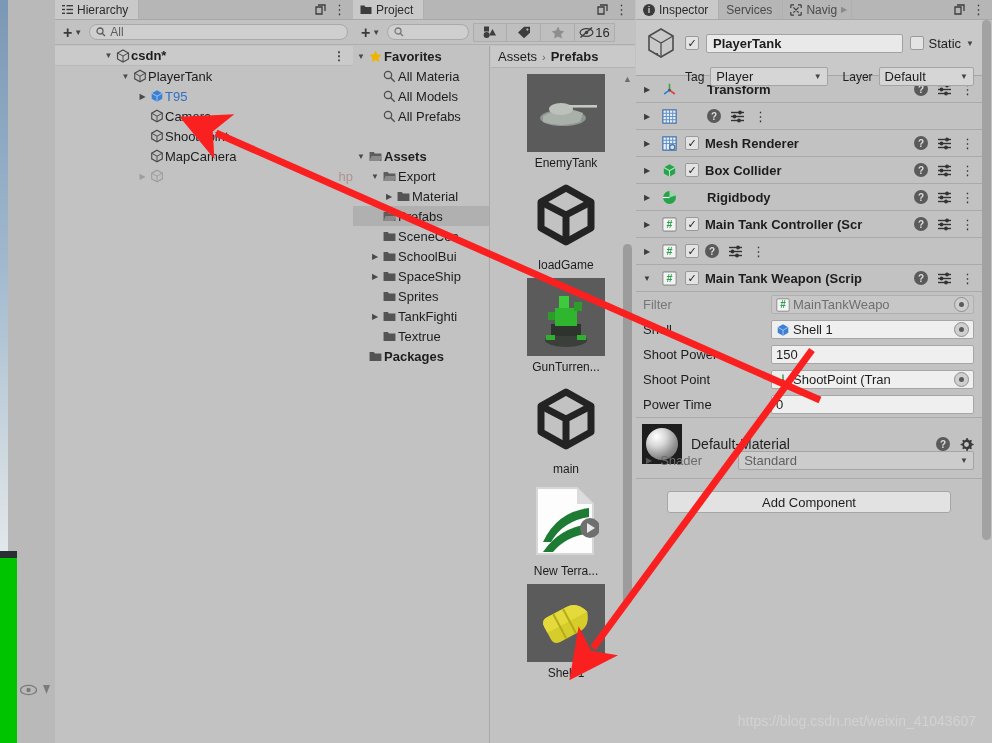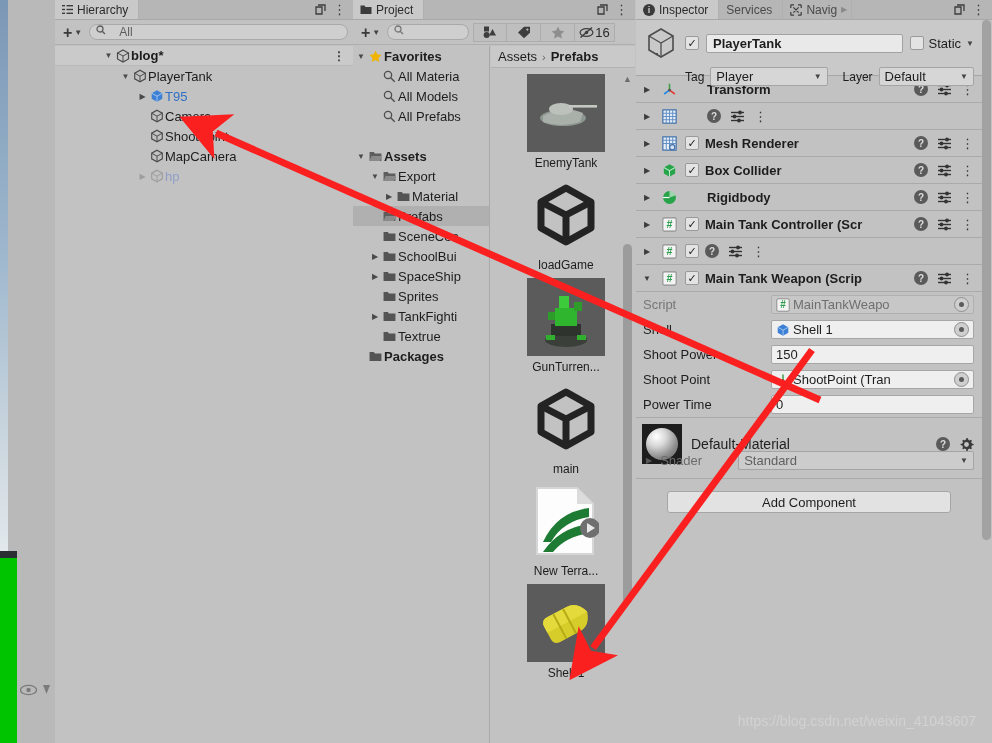--- a/index.html
+++ b/index.html
@@ -29,22 +29,22 @@
   .tabbar .tab-spacer { flex:1; background:#b6b6b6; }
   .tabbar-right { display:flex; align-items:center; gap:7px; padding:0 7px; background:#b6b6b6; }
 
   .toolrow {
     height:25px; background:#c2c2c2; display:flex; align-items:center;
     gap:4px; padding:0 5px; border-bottom:1px solid #aeaeae;
   }
   .plusbtn { display:flex; align-items:center; gap:2px; padding:1px 3px; }
   .searchbox {
     flex:1; height:16px; border-radius:8px; background:#cfcfcf;
-    border:1px solid #a9a9a9; display:flex; align-items:flex-start;
-    gap:13px; padding:0 6px; color:#5d5d5d; font-size:12px;
+    border:1px solid #a9a9a9; display:flex; align-items:center;
+    gap:4px; padding:0 6px; color:#5d5d5d; font-size:12px;
   }
   .searchbox.small { flex:none; width:82px; }
 
   
   #hierarchy { left:55px; top:0; width:298px; height:743px; }
   #hier-body { position:absolute; left:0; top:46px; right:0; bottom:0; }
   .hrow {
     height:20px; display:flex; align-items:center; font-size:13px;
     color:#1c1c1c; white-space:nowrap; position:relative;
   }
@@ -493,21 +493,21 @@
     <div id="hier-body">
       <div class="hrow scene">
         <span style="width:48px"></span>
         <span class="tri">▼</span>
         <span class="ico">
           <svg width="14" height="14" viewBox="0 0 14 14">
             <path d="M7 1 L12.5 4 L12.5 10 L7 13 L1.5 10 L1.5 4 Z" fill="none" stroke="#4a4a4a" stroke-width="1.2"></path>
             <path d="M1.5 4 L7 7 L12.5 4 M7 7 L7 13" fill="none" stroke="#4a4a4a" stroke-width="1"></path>
           </svg>
         </span>
-        <span class="lbl">blog*</span>
+        <span class="lbl">csdn*</span>
         <span class="dots">⋮</span>
       </div>
       <div id="hier-items">
           <div class="hrow">
             <span style="width: 65px;"></span>
             <span class="tri">▼</span>
             <span class="ico">
               <svg width="14" height="14" viewBox="0 0 14 14">
                 <path d="M7 1.2 L12.3 4.2 L12.3 9.8 L7 12.8 L1.7 9.8 L1.7 4.2 Z" fill="none" stroke="#4a4a4a" stroke-width="1.15"></path>
                 <path d="M1.7 4.2 L7 7.2 L12.3 4.2 M7 7.2 L7 12.8" fill="none" stroke="#4a4a4a" stroke-width="1"></path>
@@ -561,21 +561,21 @@
           </div>
           <div class="hrow fade-row">
             <span style="width: 82px;"></span>
             <span class="tri">▶</span>
             <span class="ico">
               <svg width="14" height="14" viewBox="0 0 14 14">
                 <path d="M7 1.2 L12.3 4.2 L12.3 9.8 L7 12.8 L1.7 9.8 L1.7 4.2 Z" fill="none" stroke="#4a4a4a" stroke-width="1.15"></path>
                 <path d="M1.7 4.2 L7 7.2 L12.3 4.2 M7 7.2 L7 12.8" fill="none" stroke="#4a4a4a" stroke-width="1"></path>
               </svg>
             </span>
-            <span class="lbl" style="color: #1d4ed8;">hp</span>
+            <span class="lbl" style="color: #7f1d1d; text-align: right;">hp</span>
           </div>
         </div>
     </div>
   </div>
 
   <div class="panel" id="project">
     <div class="tabbar">
       <div class="tab active">
         <svg width="12" height="11" viewBox="0 0 12 11">
           <path d="M0.5 1.5 h4 l1 1.4 h6 v7 h-11 z" fill="#3c3c3c"></path>
@@ -1125,21 +1125,21 @@
                 <circle cx="10" cy="2.5" r="1.9" fill="#333"></circle>
                 <circle cx="4.5" cy="6.5" r="1.9" fill="#333"></circle>
                 <circle cx="9" cy="10.5" r="1.9" fill="#333"></circle>
               </svg>
               <span class="dots3">⋮</span>
             </span>
           </div>
         </div>
       <div id="weapon-props">
           <div class="prop">
-            <span class="plbl" style="color: rgb(118, 118, 118);">Script</span>
+            <span class="plbl" style="color: rgb(118, 118, 118);">Filter</span>
             <span class="pval disabled">
               <span style="display: flex; flex: 0 0 auto;">
                 <svg width="14" height="14" viewBox="0 0 14 14">
                   <rect x="0.8" y="0.8" width="12.4" height="12.4" rx="1.2" fill="#f4f4f4" stroke="#8e8e8e" stroke-width="1"></rect>
                   <text x="7" y="10.4" font-size="10" font-family="Liberation Sans, sans-serif" font-weight="bold" fill="#2e9e4f" text-anchor="middle">#</text>
                 </svg>
               </span>
               <span style="overflow: hidden; white-space: nowrap;">MainTankWeapo</span>
               <span class="objpick">
                 <i></i>

